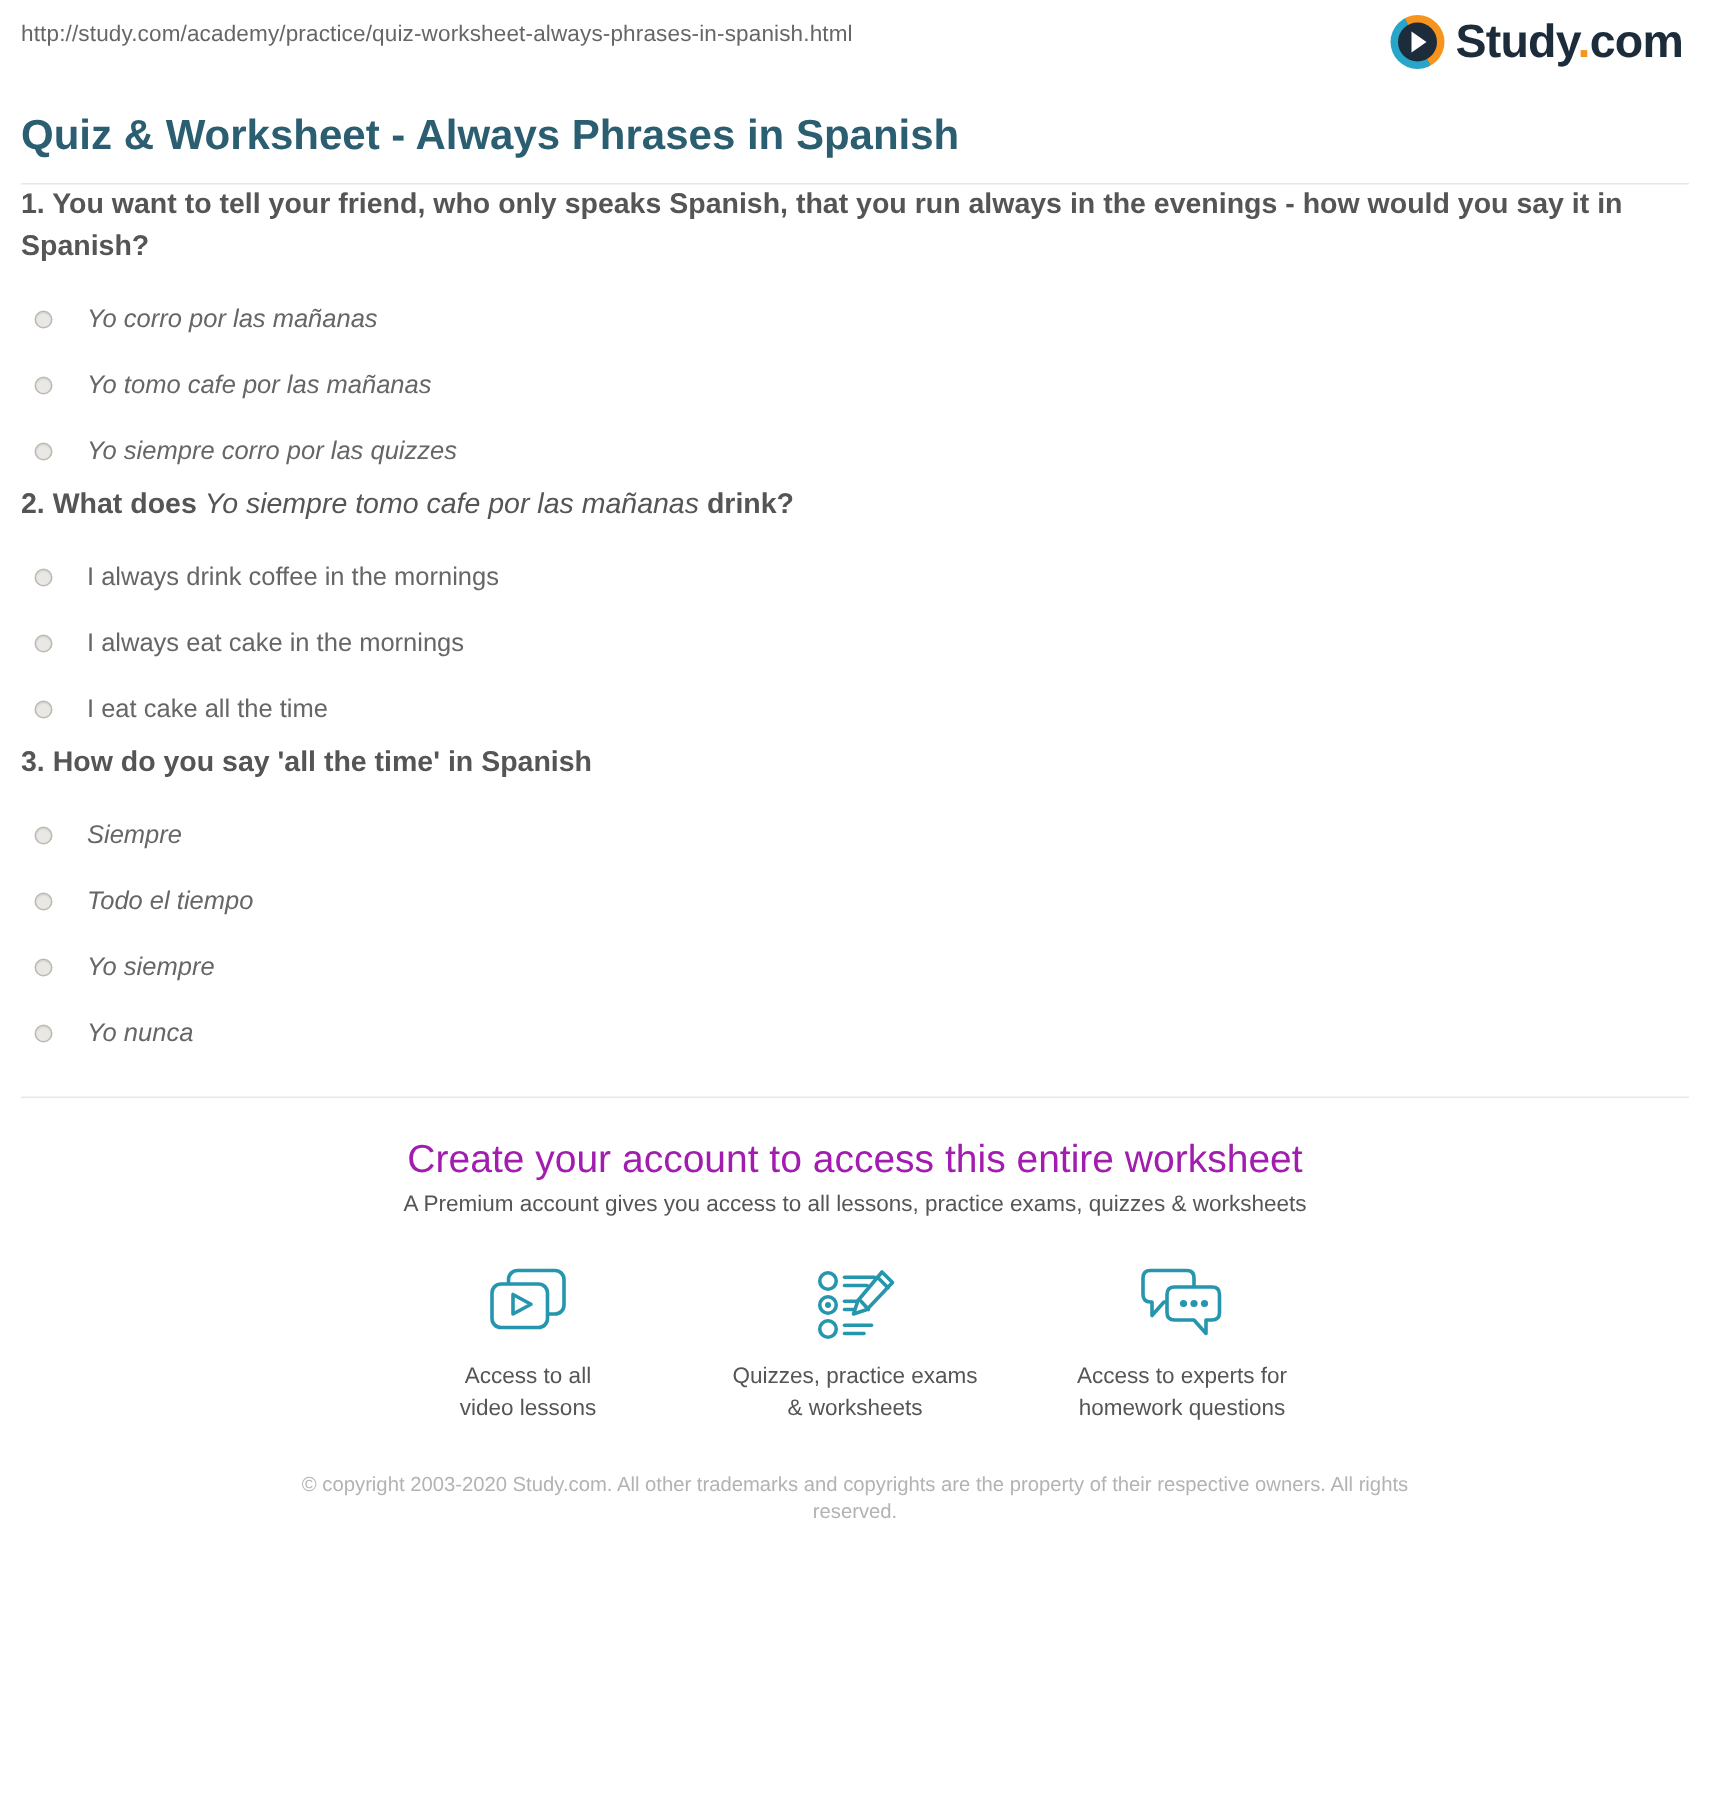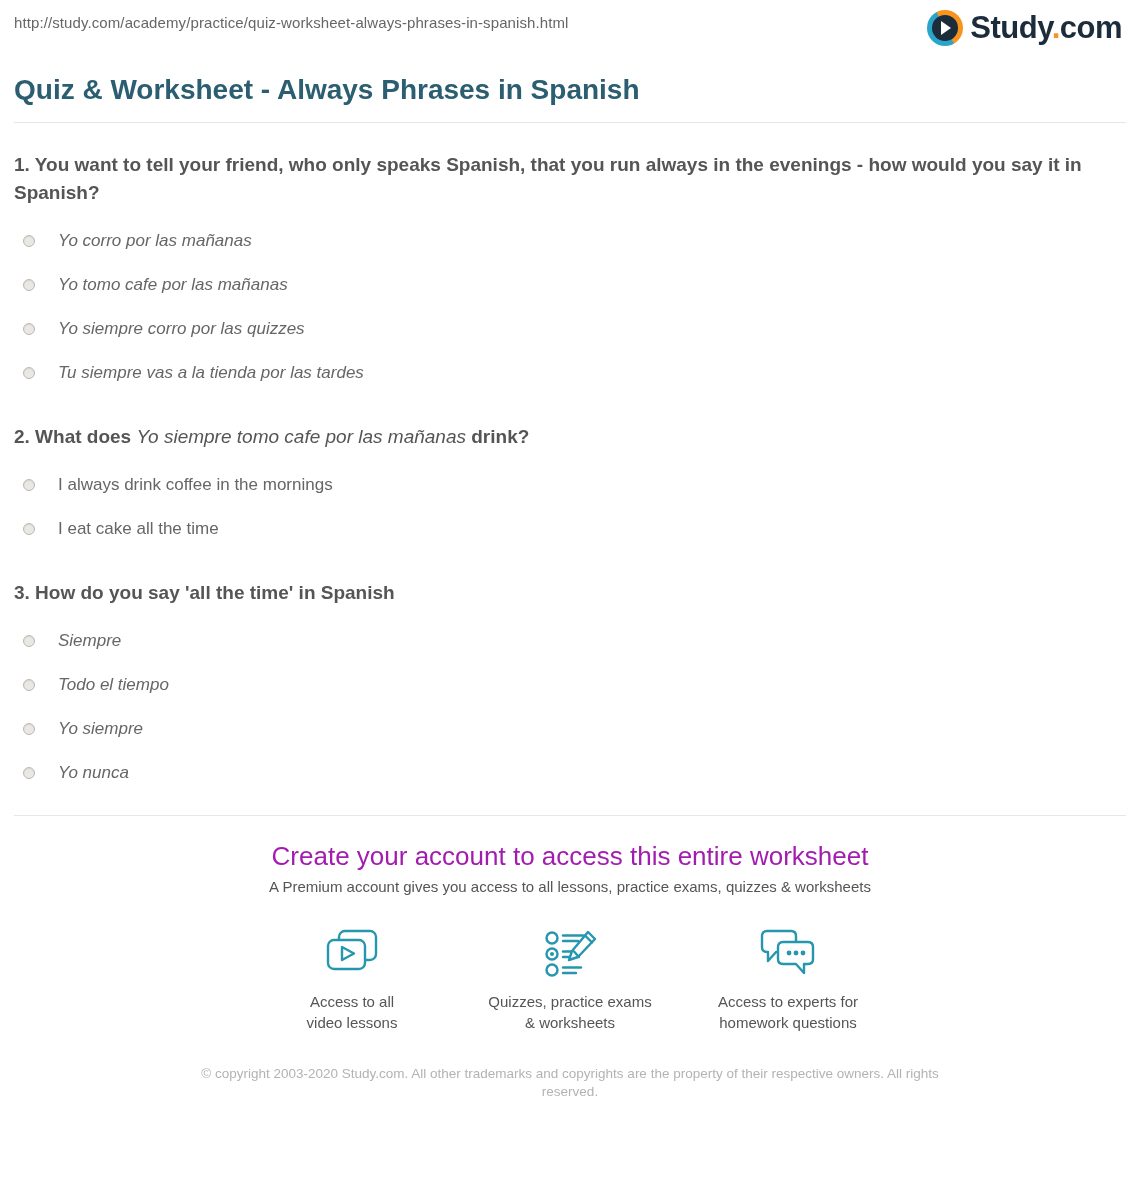--- a/index.html
+++ b/index.html
@@ -24,21 +24,21 @@
     border-left: 10px solid #ffffff; border-top: 7px solid transparent; border-bottom: 7px solid transparent; }
   .logo-text { font-size: 31px; font-weight: bold; color: #1c2c3b; letter-spacing: -0.5px; line-height: 36px; }
   .logo-dot { color: #f7941e; }
 
   
   h1.page-title { margin: 26px 0 0 0; padding: 0 14px; font-size: 28px; line-height: 36px; font-weight: bold; color: #2b5e70; }
   .divider { border: none; border-top: 1px solid #e7e7e7; margin: 14px 14px 0 14px; }
 
   
   .questions { padding: 0 14px; }
-  .question { margin-top: 28px; }
+  .question { }
   .q-heading { margin: 0; font-size: 19px; line-height: 28px; color: #555; font-weight: bold; }
   .q-heading .italic-part { font-style: italic; font-weight: normal; }
   ul.options { list-style: none; margin: 12px 0 0 0; padding: 0; }
   .option-row { height: 44px; display: flex; align-items: center; cursor: pointer; }
   .radio { flex: 0 0 auto; width: 12px; height: 12px; border-radius: 50%;
     background: #eae8e4; border: 1px solid #bdb9b2; margin-left: 9px; margin-right: 23px;
     box-shadow: inset 0 1px 1px rgba(0,0,0,0.08); }
   .option-label { font-size: 17px; color: #666; }
   .option-label.italic { font-style: italic; }
 
@@ -89,32 +89,32 @@
             <span class="option-label italic">Yo corro por las mañanas</span>
           </li>
           <li class="option-row">
             <span class="radio"></span>
             <span class="option-label italic">Yo tomo cafe por las mañanas</span>
           </li>
           <li class="option-row">
             <span class="radio"></span>
             <span class="option-label italic">Yo siempre corro por las quizzes</span>
           </li>
-          <li class="option-row">
-            <span class="radio"></span>
-            <span class="option-label italic">Tu siempre vas a la tienda por las tardes</span>
-          </li>
         </ul>
       </section>
       <section class="question">
         <h2 class="q-heading"><span class="bold-part">2. What does </span><span class="italic-part">Yo siempre tomo cafe por las mañanas</span><span class="bold-part"> drink?</span></h2>
         <ul class="options">
           <li class="option-row">
             <span class="radio"></span>
             <span class="option-label">I always drink coffee in the mornings</span>
+          </li>
+          <li class="option-row">
+            <span class="radio"></span>
+            <span class="option-label">I always eat cake in the mornings</span>
           </li>
           <li class="option-row">
             <span class="radio"></span>
             <span class="option-label">I eat cake all the time</span>
           </li>
         </ul>
       </section>
       <section class="question">
         <h2 class="q-heading"><span class="bold-part">3. How do you say 'all the time' in Spanish</span></h2>
         <ul class="options">

